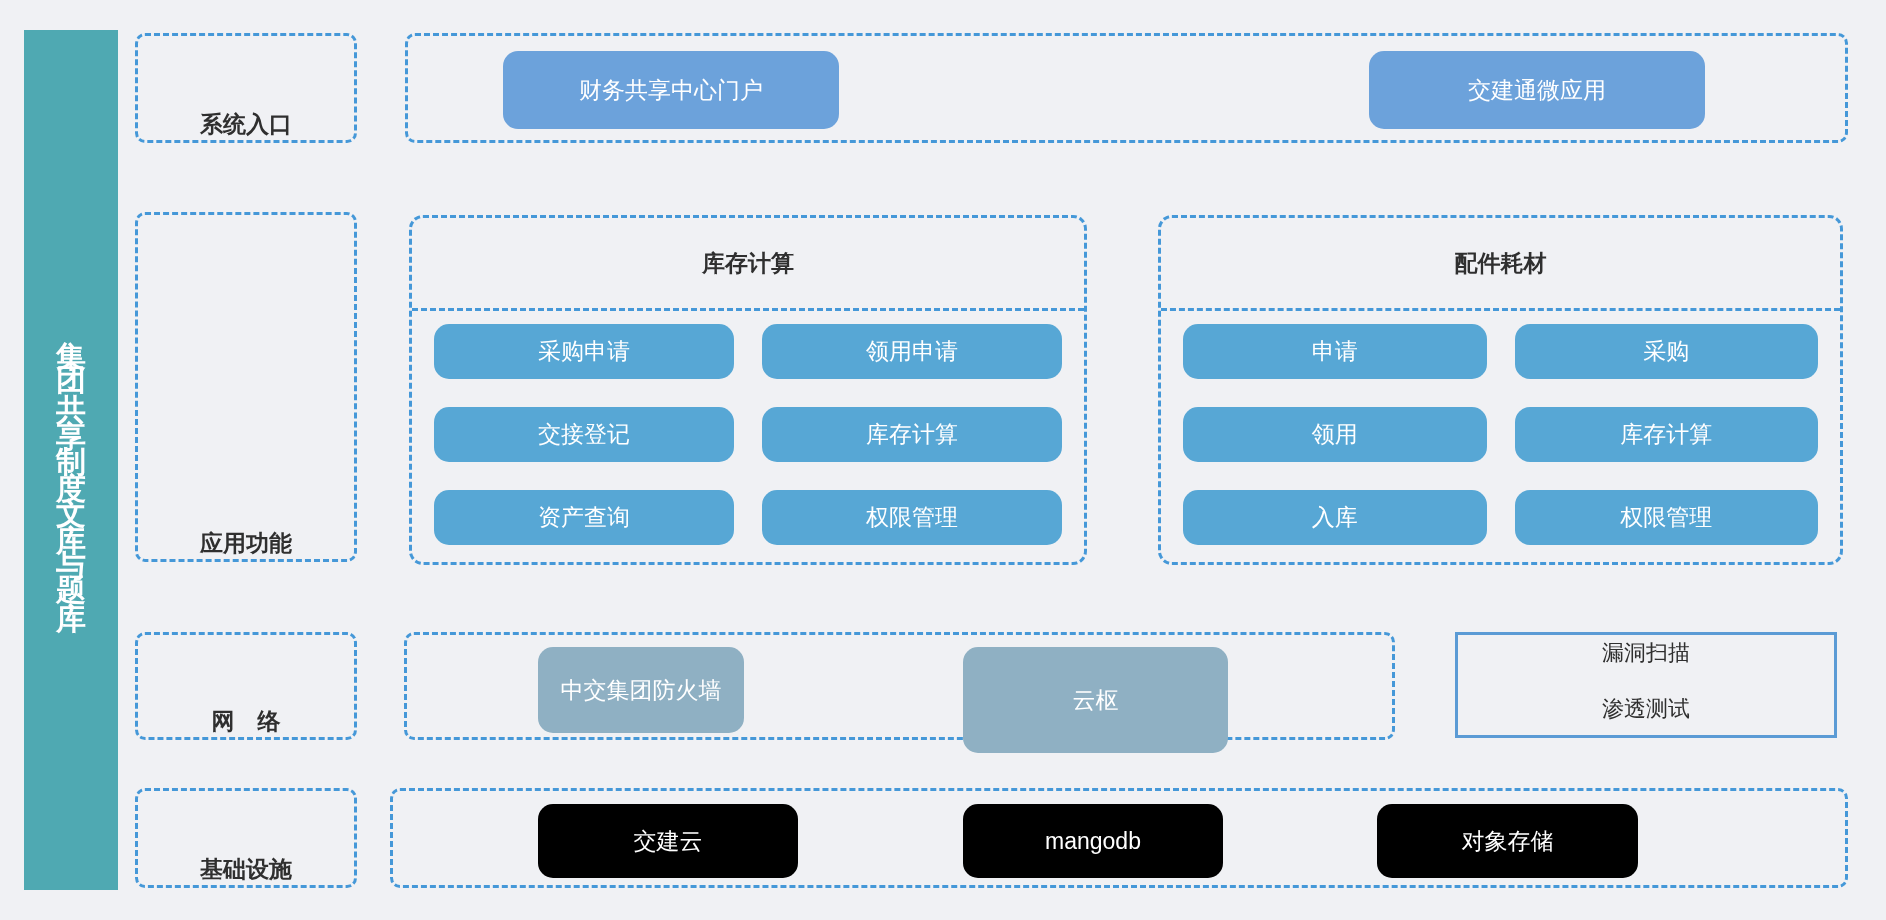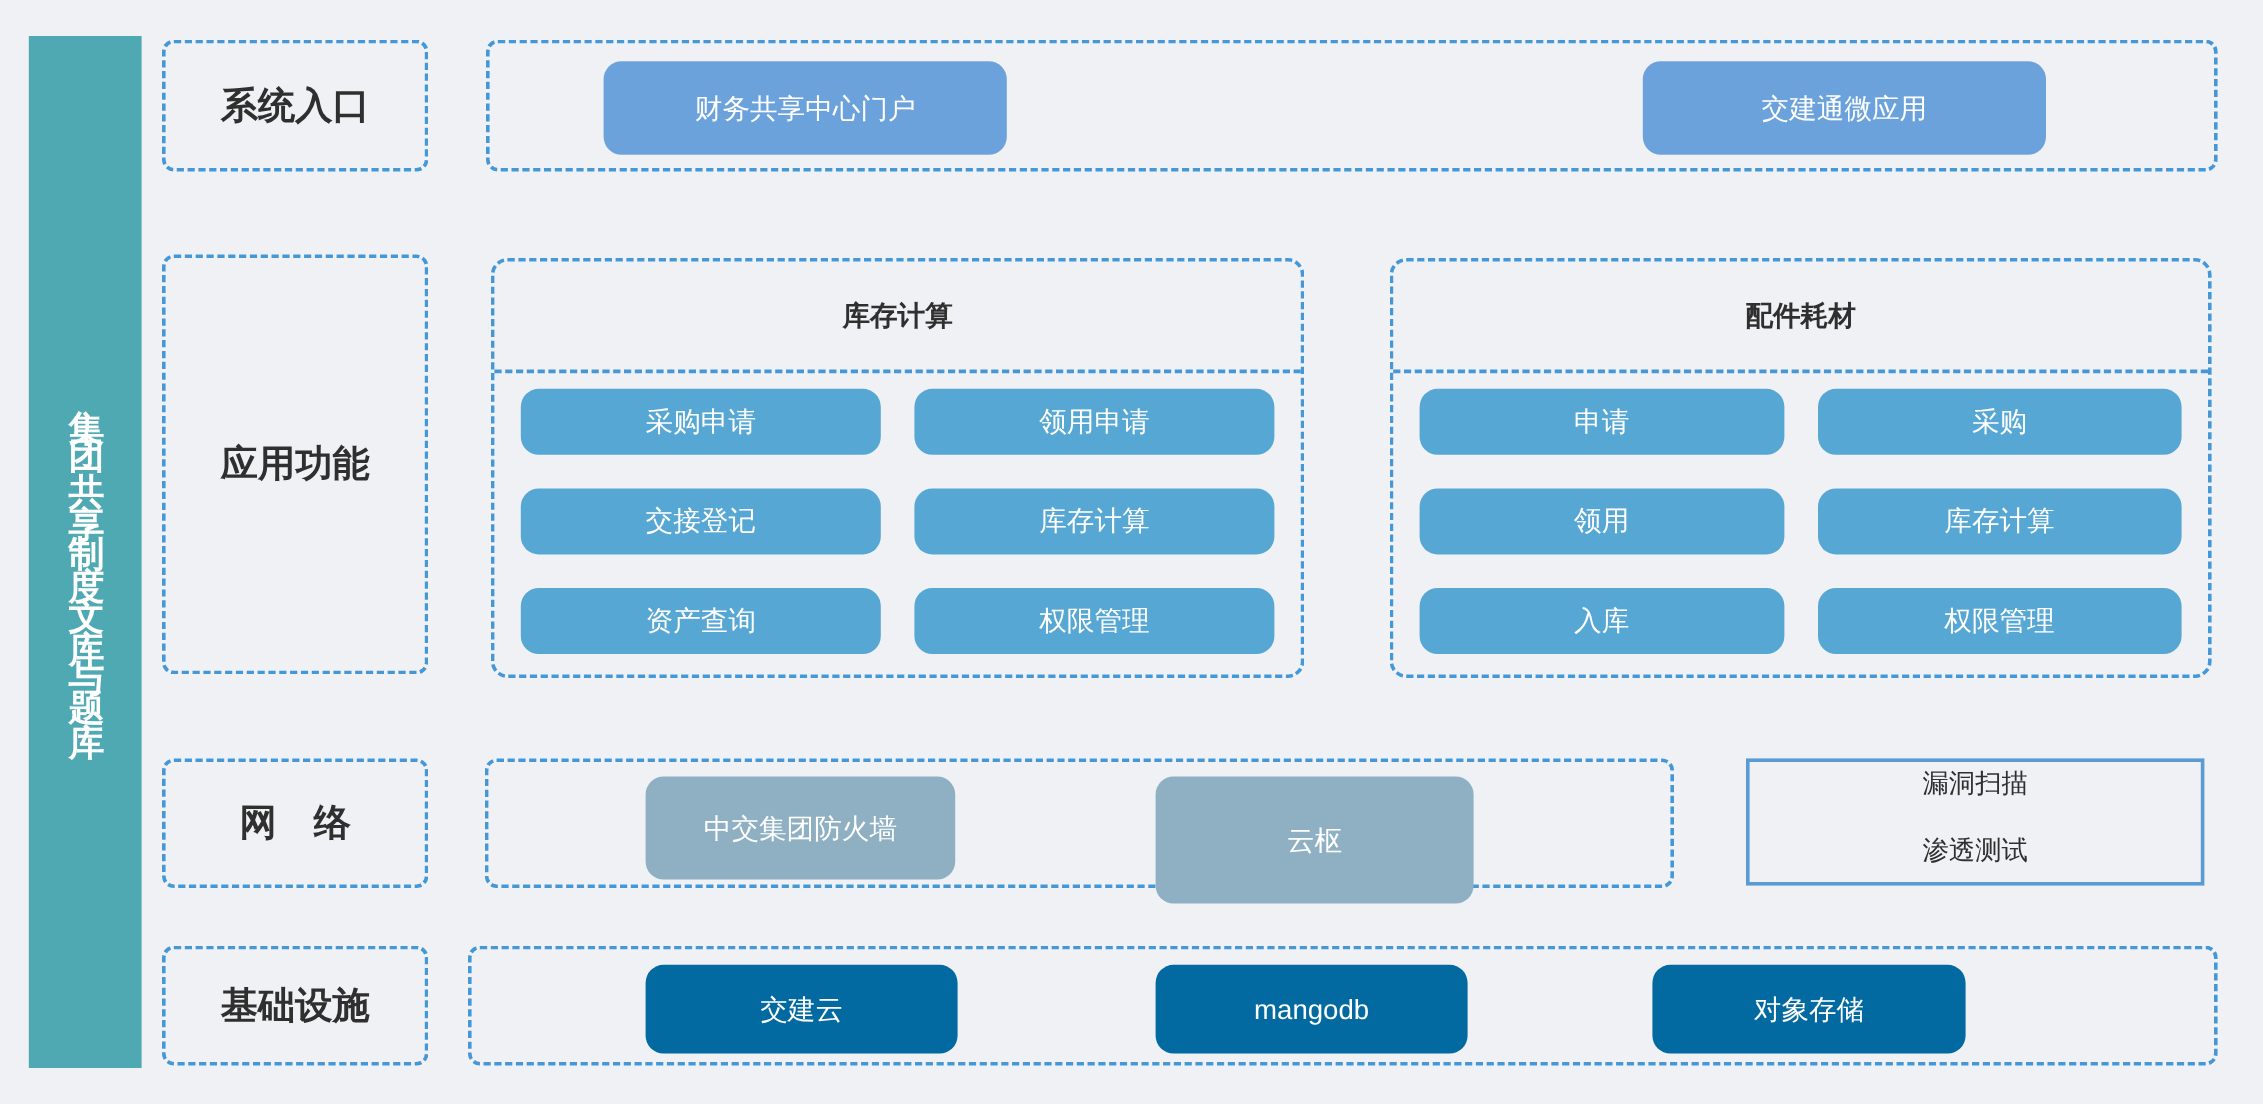--- a/index.html
+++ b/index.html
@@ -31,37 +31,37 @@
     white-space:nowrap;
   }
 
   
   .dashed{
     border:3px dashed #4598D8;
     border-radius:10px;
     background:transparent;
   }
   .label-box{
-    display:flex;align-items:center;justify-content:center;
-    color:#2f2f2f;font-size:31px;font-weight:700;
+    display:flex;align-items:flex-end;justify-content:center;
+    color:#2f2f2f;font-size:23px;font-weight:700;
     text-align:center;
   }
 
   
   .btn{
     display:flex;align-items:center;justify-content:center;
     color:#ffffff;font-size:23px;font-weight:400;
     cursor:default;
     white-space:nowrap;
     border-radius:15px;
   }
   .btn-entry{background:#6CA2DB;}
   .btn-app{background:#57A7D5;}
   .btn-net{background:#8FB0C3;}
-  .btn-infra{background:#0369a1;}
+  .btn-infra{background:#000000;}
 
   
   .group-title{
     height:90px;
     border-bottom:3px dashed #4598D8;
     display:flex;align-items:center;justify-content:center;
     color:#2f2f2f;font-size:23px;font-weight:700;
   }
   .group-grid{
     display:grid;
@@ -130,21 +130,21 @@
       <div class="btn btn-app">入库</div>
       <div class="btn btn-app">权限管理</div>
     </div>
   </div>
 
   <div class="abs dashed label-box" style="left:135px;top:632px;width:222px;height:108px;">
     <span>网　络</span>
   </div>
 
   <div class="abs dashed" style="left:404px;top:632px;width:991px;height:108px;">
-    <div class="abs btn btn-net" style="left:131px;top:12px;width:258px;height:86px;">中交集团防火墙</div>
+    <div class="abs btn btn-net" style="left:131px;top:12px;width:206px;height:86px;">中交集团防火墙</div>
     <div class="abs btn btn-net" style="left:556px;top:12px;width:265px;height:106px;">云枢</div>
   </div>
 
   <div class="abs solid-box" style="left:1455px;top:632px;width:382px;height:106px;">
     <span>漏洞扫描</span>
     <span>渗透测试</span>
   </div>
 
   <div class="abs dashed label-box" style="left:135px;top:788px;width:222px;height:100px;">
     <span>基础设施</span>

